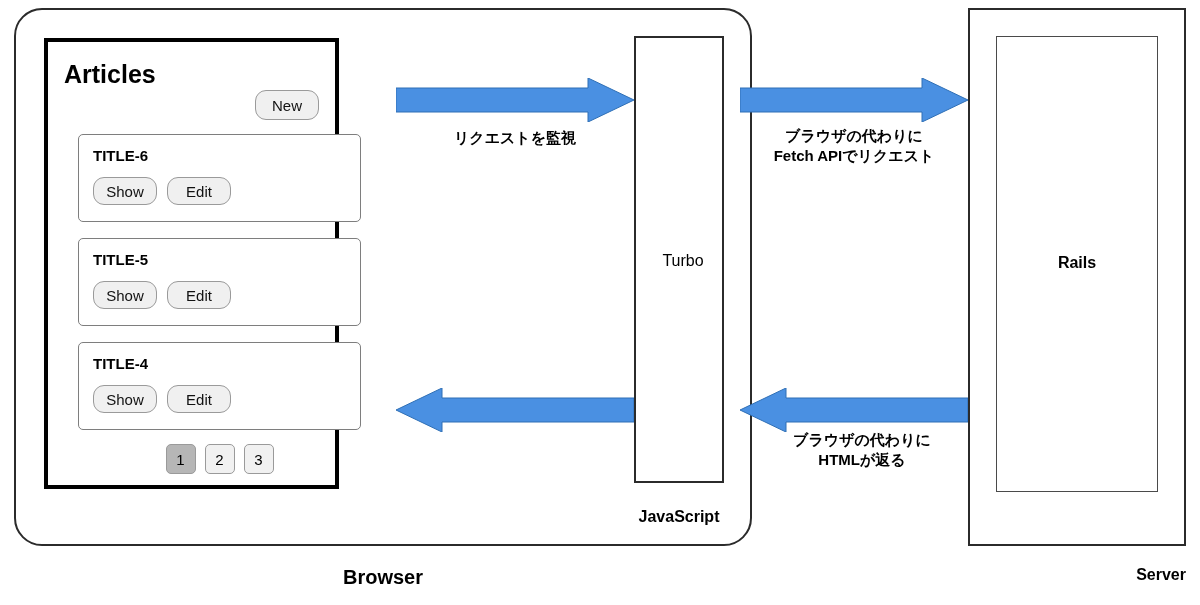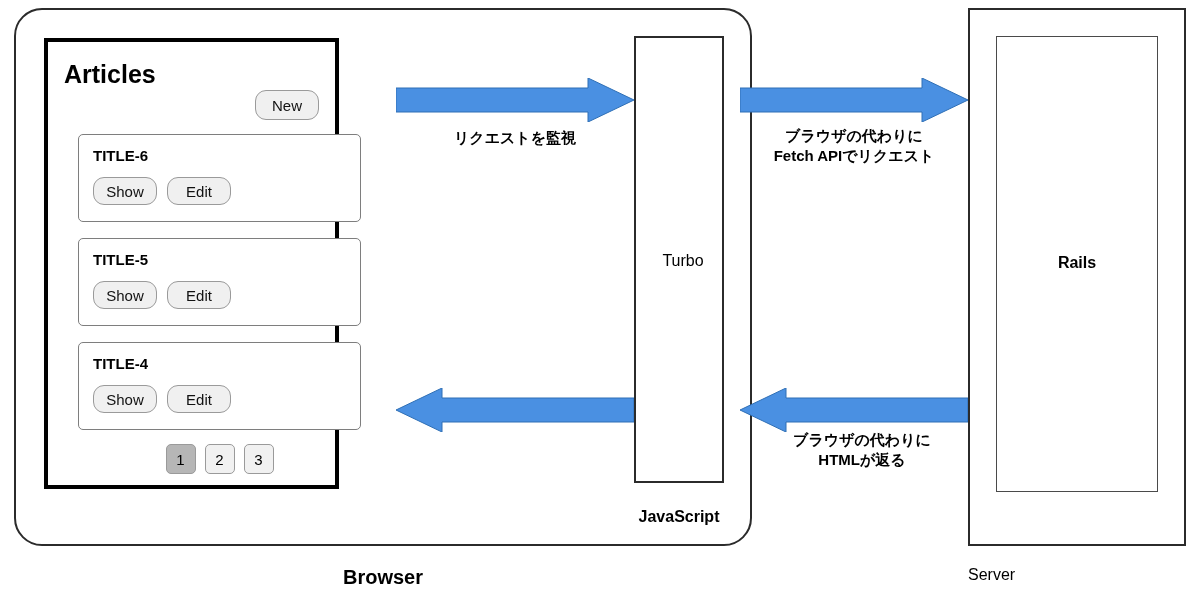--- a/index.html
+++ b/index.html
@@ -193,23 +193,23 @@
     width: 162px;
     text-align: center;
     font-size: 16px;
     font-weight: bold;
   }
   .server-label {
     position: absolute;
     left: 968px;
     top: 566px;
     width: 218px;
-    text-align: left;
+    text-align: right;
     font-size: 16px;
-    font-weight: normal;
+    font-weight: bold;
   }
 
   
   .arrow {
     position: absolute;
   }
   .arrow svg { display: block; }
 
   .arrow-caption {
     position: absolute;

